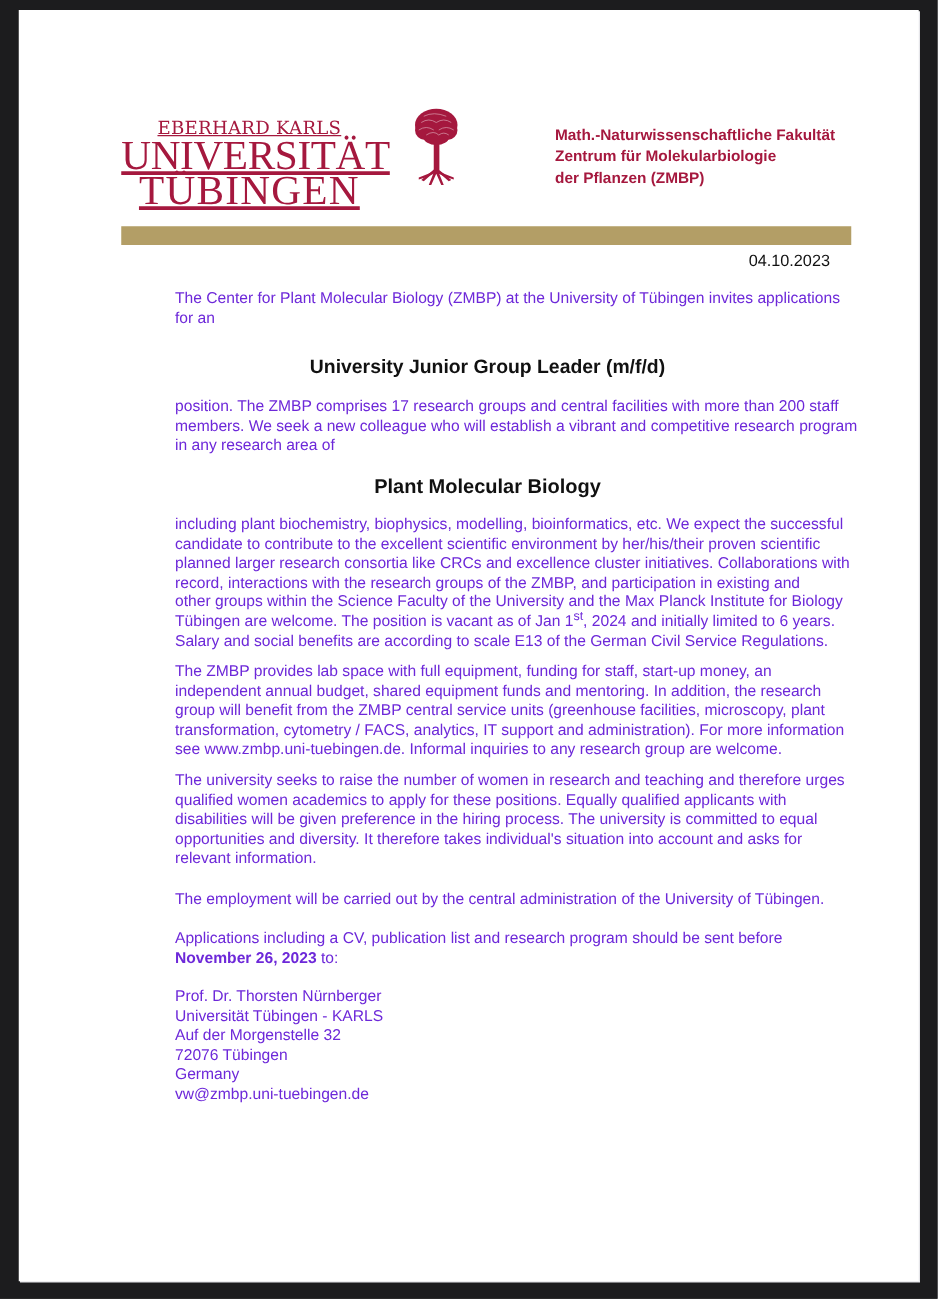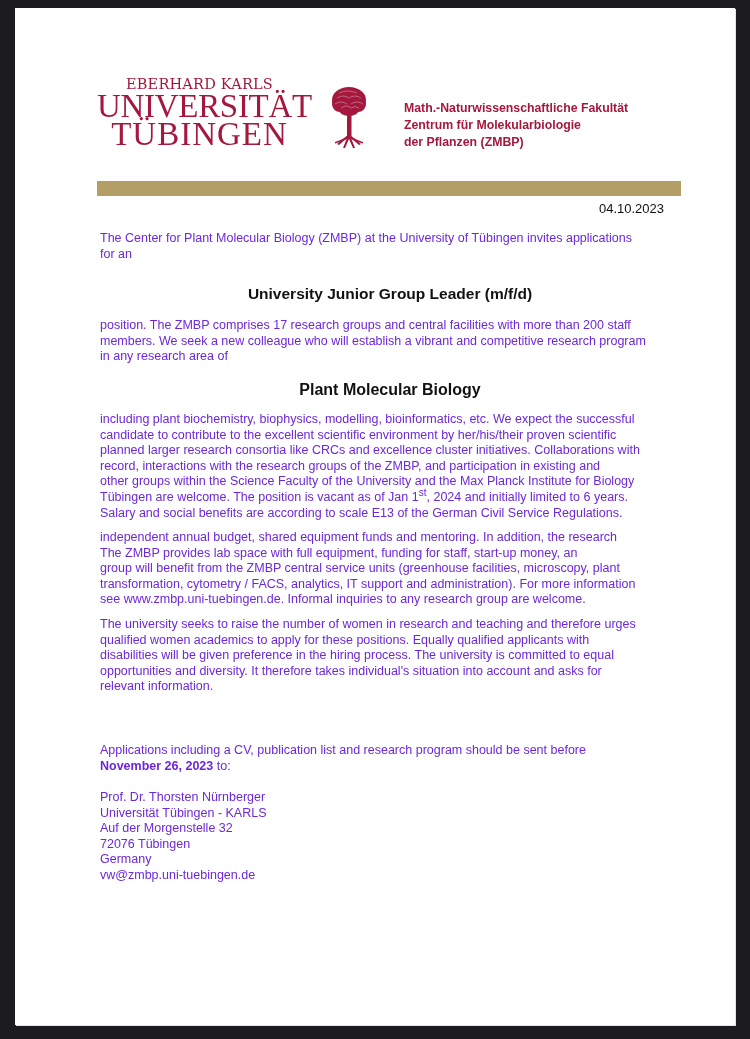--- a/index.html
+++ b/index.html
@@ -15,25 +15,26 @@
       left: 15px;
       top: 8px;
       width: 720px;
       height: 1017px;
       background: #ffffff;
       box-shadow: 1px 1px 0 #e6e6ea;
     }
     .logo {
       position: absolute;
       left: 82px;
-      top: 69px;
+      top: 88px;
       width: 205px;
       color: #a5183e;
       font-family: "DejaVu Serif", "Liberation Serif", serif;
       text-align: center;
+      text-decoration: underline;
     }
     .logo .l1 {
       font-size: 14.5px;
       letter-spacing: 0.2px;
       line-height: 14px;
       display: block;
       margin-bottom: 1px;
     }
     .logo .l2 {
       font-family: "Liberation Serif", serif;
@@ -96,21 +97,21 @@
       left: 82px;
       width: 586px;
       text-align: center;
       font-family: "Liberation Sans", sans-serif;
       font-weight: bold;
       color: #111;
       white-space: nowrap;
     }
     .h1 { font-size: 15.5px; top: 277px; }
     .h2 { font-size: 16px; top: 373px; }
-    .line { display: block; }
+    .line { display: block; margin-left: 40px; }
     sup { font-size: 10px; line-height: 0; vertical-align: 5px; }
     b { font-weight: bold; }
   </style>
 </head>
 <body>
 
 <div class="page">
 
   <div class="logo">
     <span class="l1">EBERHARD KARLS</span>
@@ -167,35 +168,38 @@
     <span class="line">including plant biochemistry, biophysics, modelling, bioinformatics, etc. We expect the successful</span>
     <span class="line">candidate to contribute to the excellent scientific environment by her/his/their proven scientific</span>
     <span class="line">planned larger research consortia like CRCs and excellence cluster initiatives. Collaborations with</span>
     <span class="line">record, interactions with the research groups of the ZMBP, and participation in existing and</span>
     <span class="line">other groups within the Science Faculty of the University and the Max Planck Institute for Biology</span>
     <span class="line"><span>Tübingen are welcome. The position is vacant as of Jan 1</span><sup>st</sup><span>, 2024 and initially limited to 6 years.</span></span>
     <span class="line">Salary and social benefits are according to scale E13 of the German Civil Service Regulations.</span>
   </div>
 
   <div class="body-text" style="top:522px;">
+    <span class="line">The ZMBP provides lab space with full equipment, funding for staff, start-up money, an</span>
     <span class="line">independent annual budget, shared equipment funds and mentoring. In addition, the research</span>
-    <span class="line">The ZMBP provides lab space with full equipment, funding for staff, start-up money, an</span>
     <span class="line">group will benefit from the ZMBP central service units (greenhouse facilities, microscopy, plant</span>
     <span class="line">transformation, cytometry / FACS, analytics, IT support and administration). For more information</span>
     <span class="line">see www.zmbp.uni-tuebingen.de. Informal inquiries to any research group are welcome.</span>
   </div>
 
   <div class="body-text" style="top:609px;">
     <span class="line">The university seeks to raise the number of women in research and teaching and therefore urges</span>
     <span class="line">qualified women academics to apply for these positions. Equally qualified applicants with</span>
     <span class="line">disabilities will be given preference in the hiring process. The university is committed to equal</span>
     <span class="line">opportunities and diversity. It therefore takes individual's situation into account and asks for</span>
     <span class="line">relevant information.</span>
   </div>
 
+  <div class="body-text" style="top:704px;">
+    <span class="line">The employment will be carried out by the central administration of the University of Tübingen.</span>
+  </div>
 
   <div class="body-text" style="top:735px;">
     <span class="line">Applications including a CV, publication list and research program should be sent before</span>
     <span class="line"><b>November 26, 2023</b><span> to:</span></span>
   </div>
 
   <div class="body-text" style="top:782px;">
     <span class="line">Prof. Dr. Thorsten Nürnberger</span>
     <span class="line">Universität Tübingen - KARLS</span>
     <span class="line">Auf der Morgenstelle 32</span>

